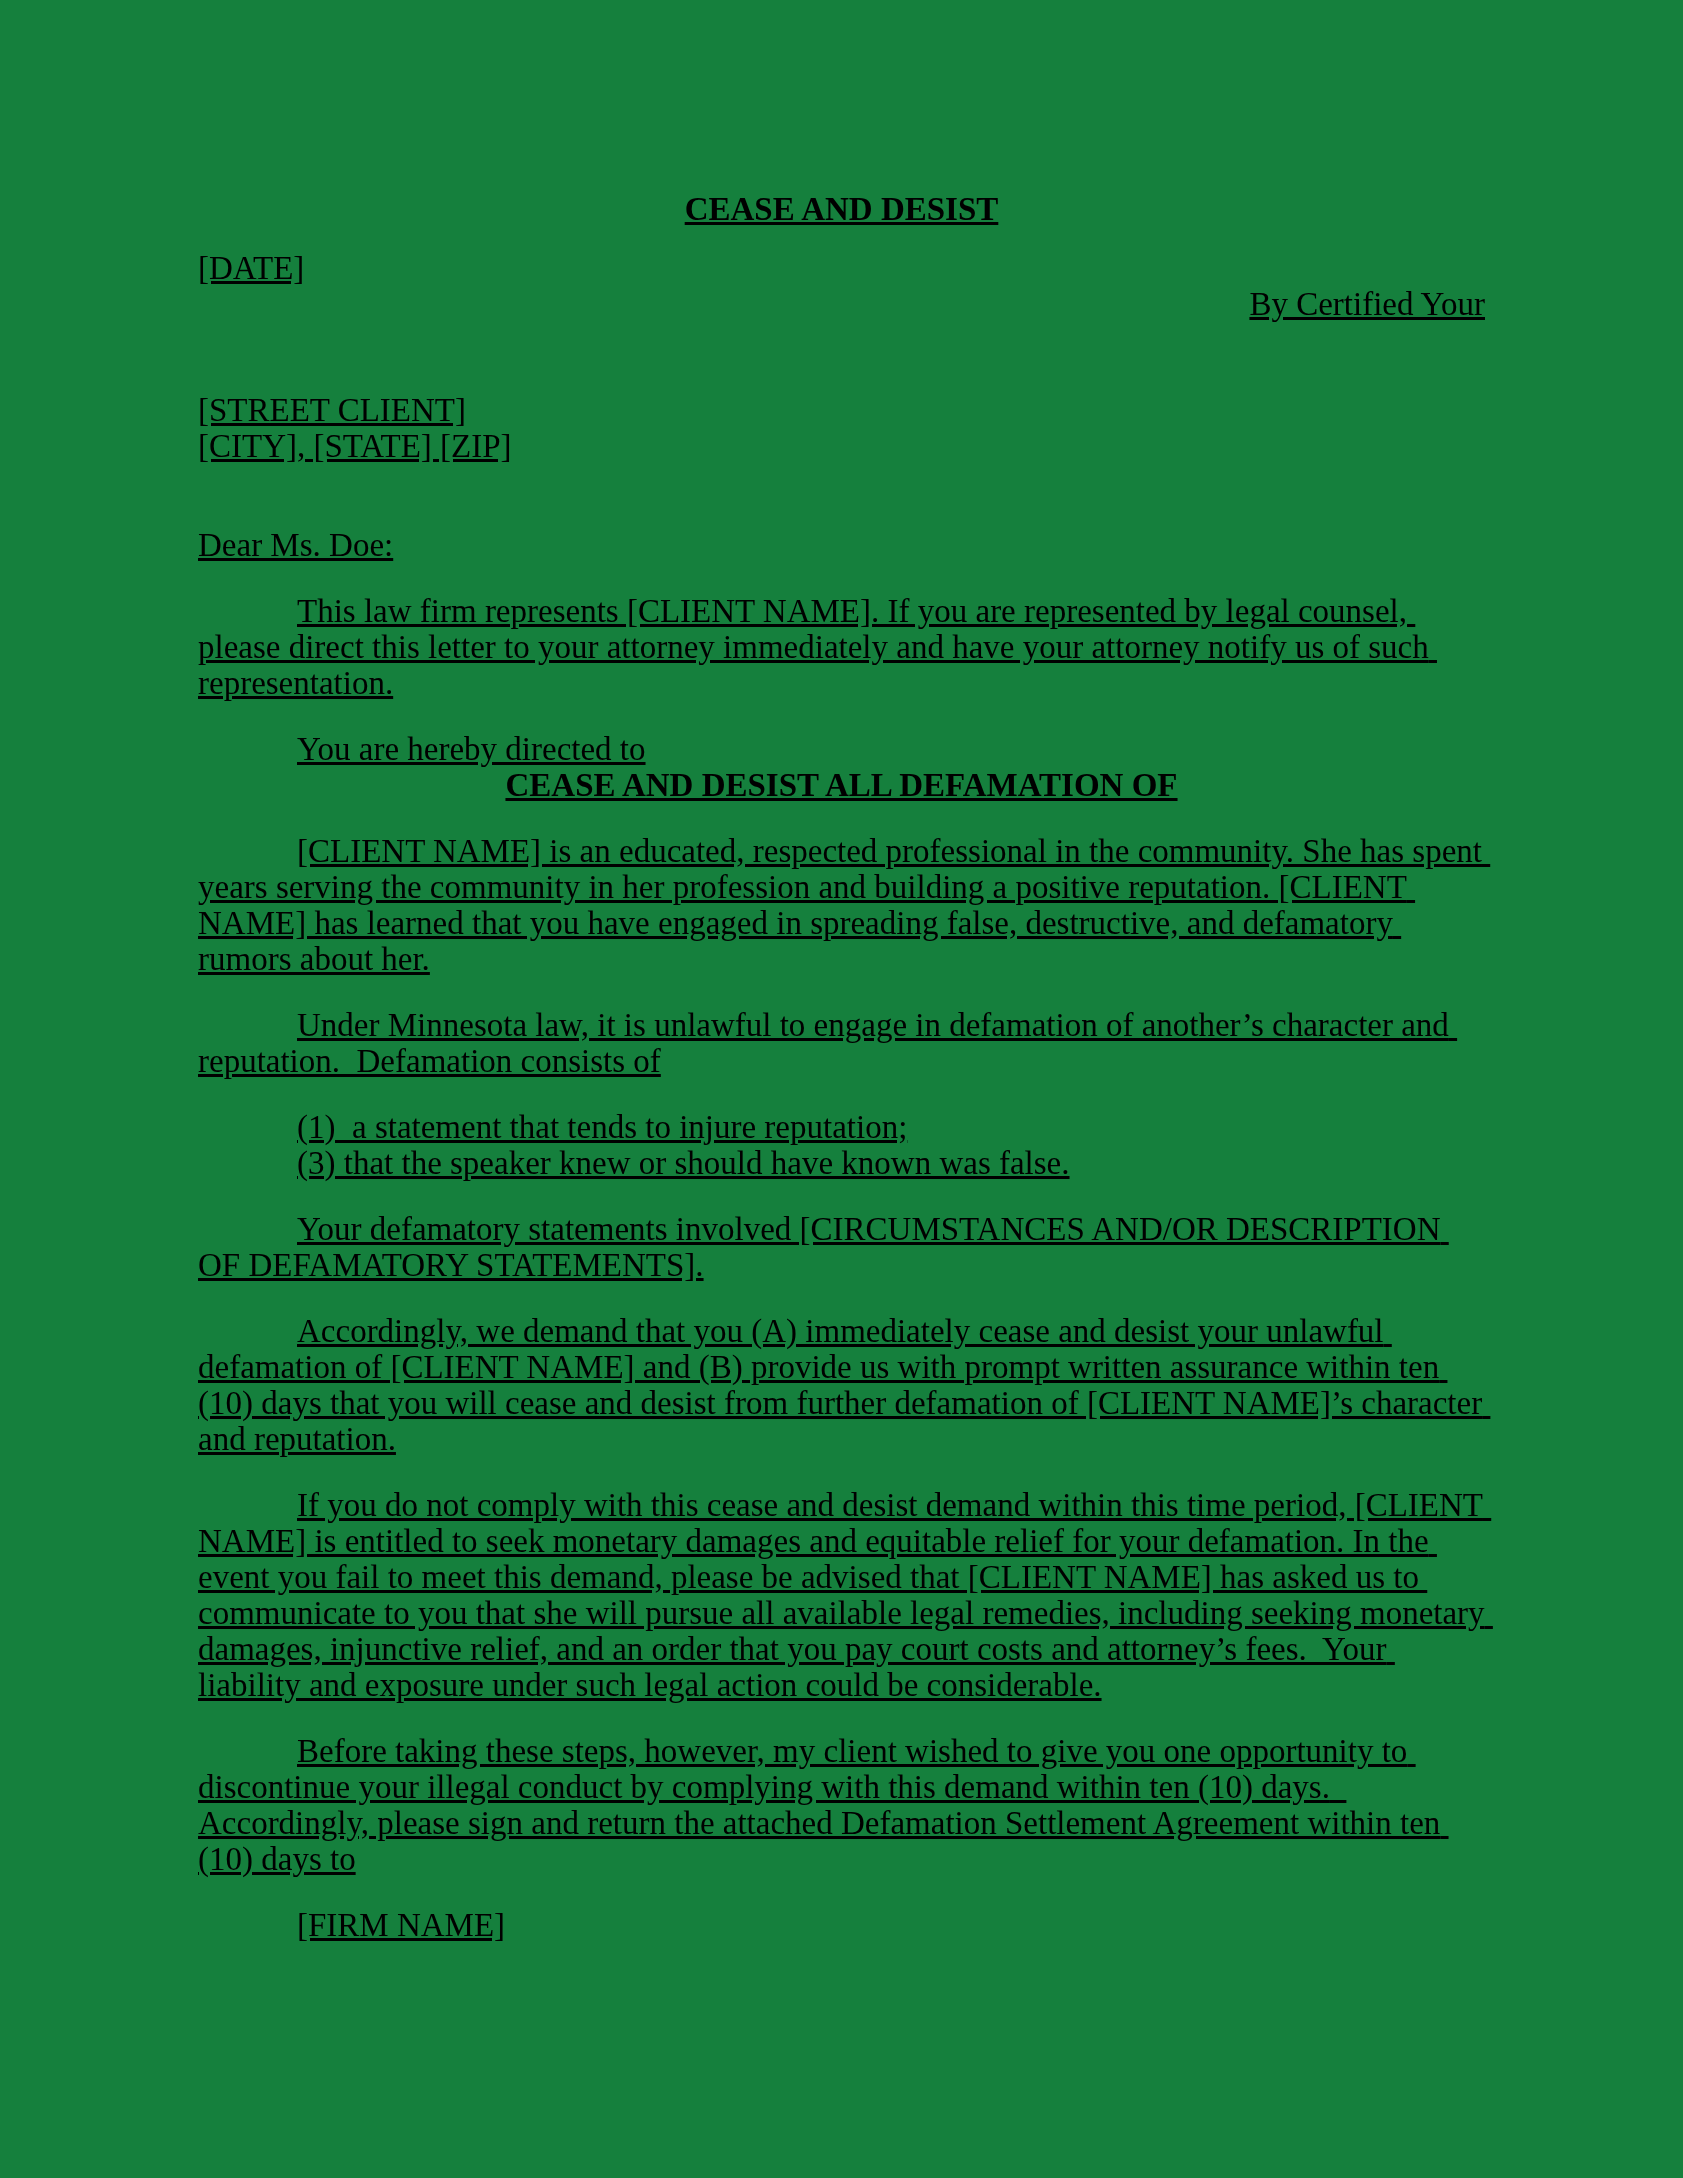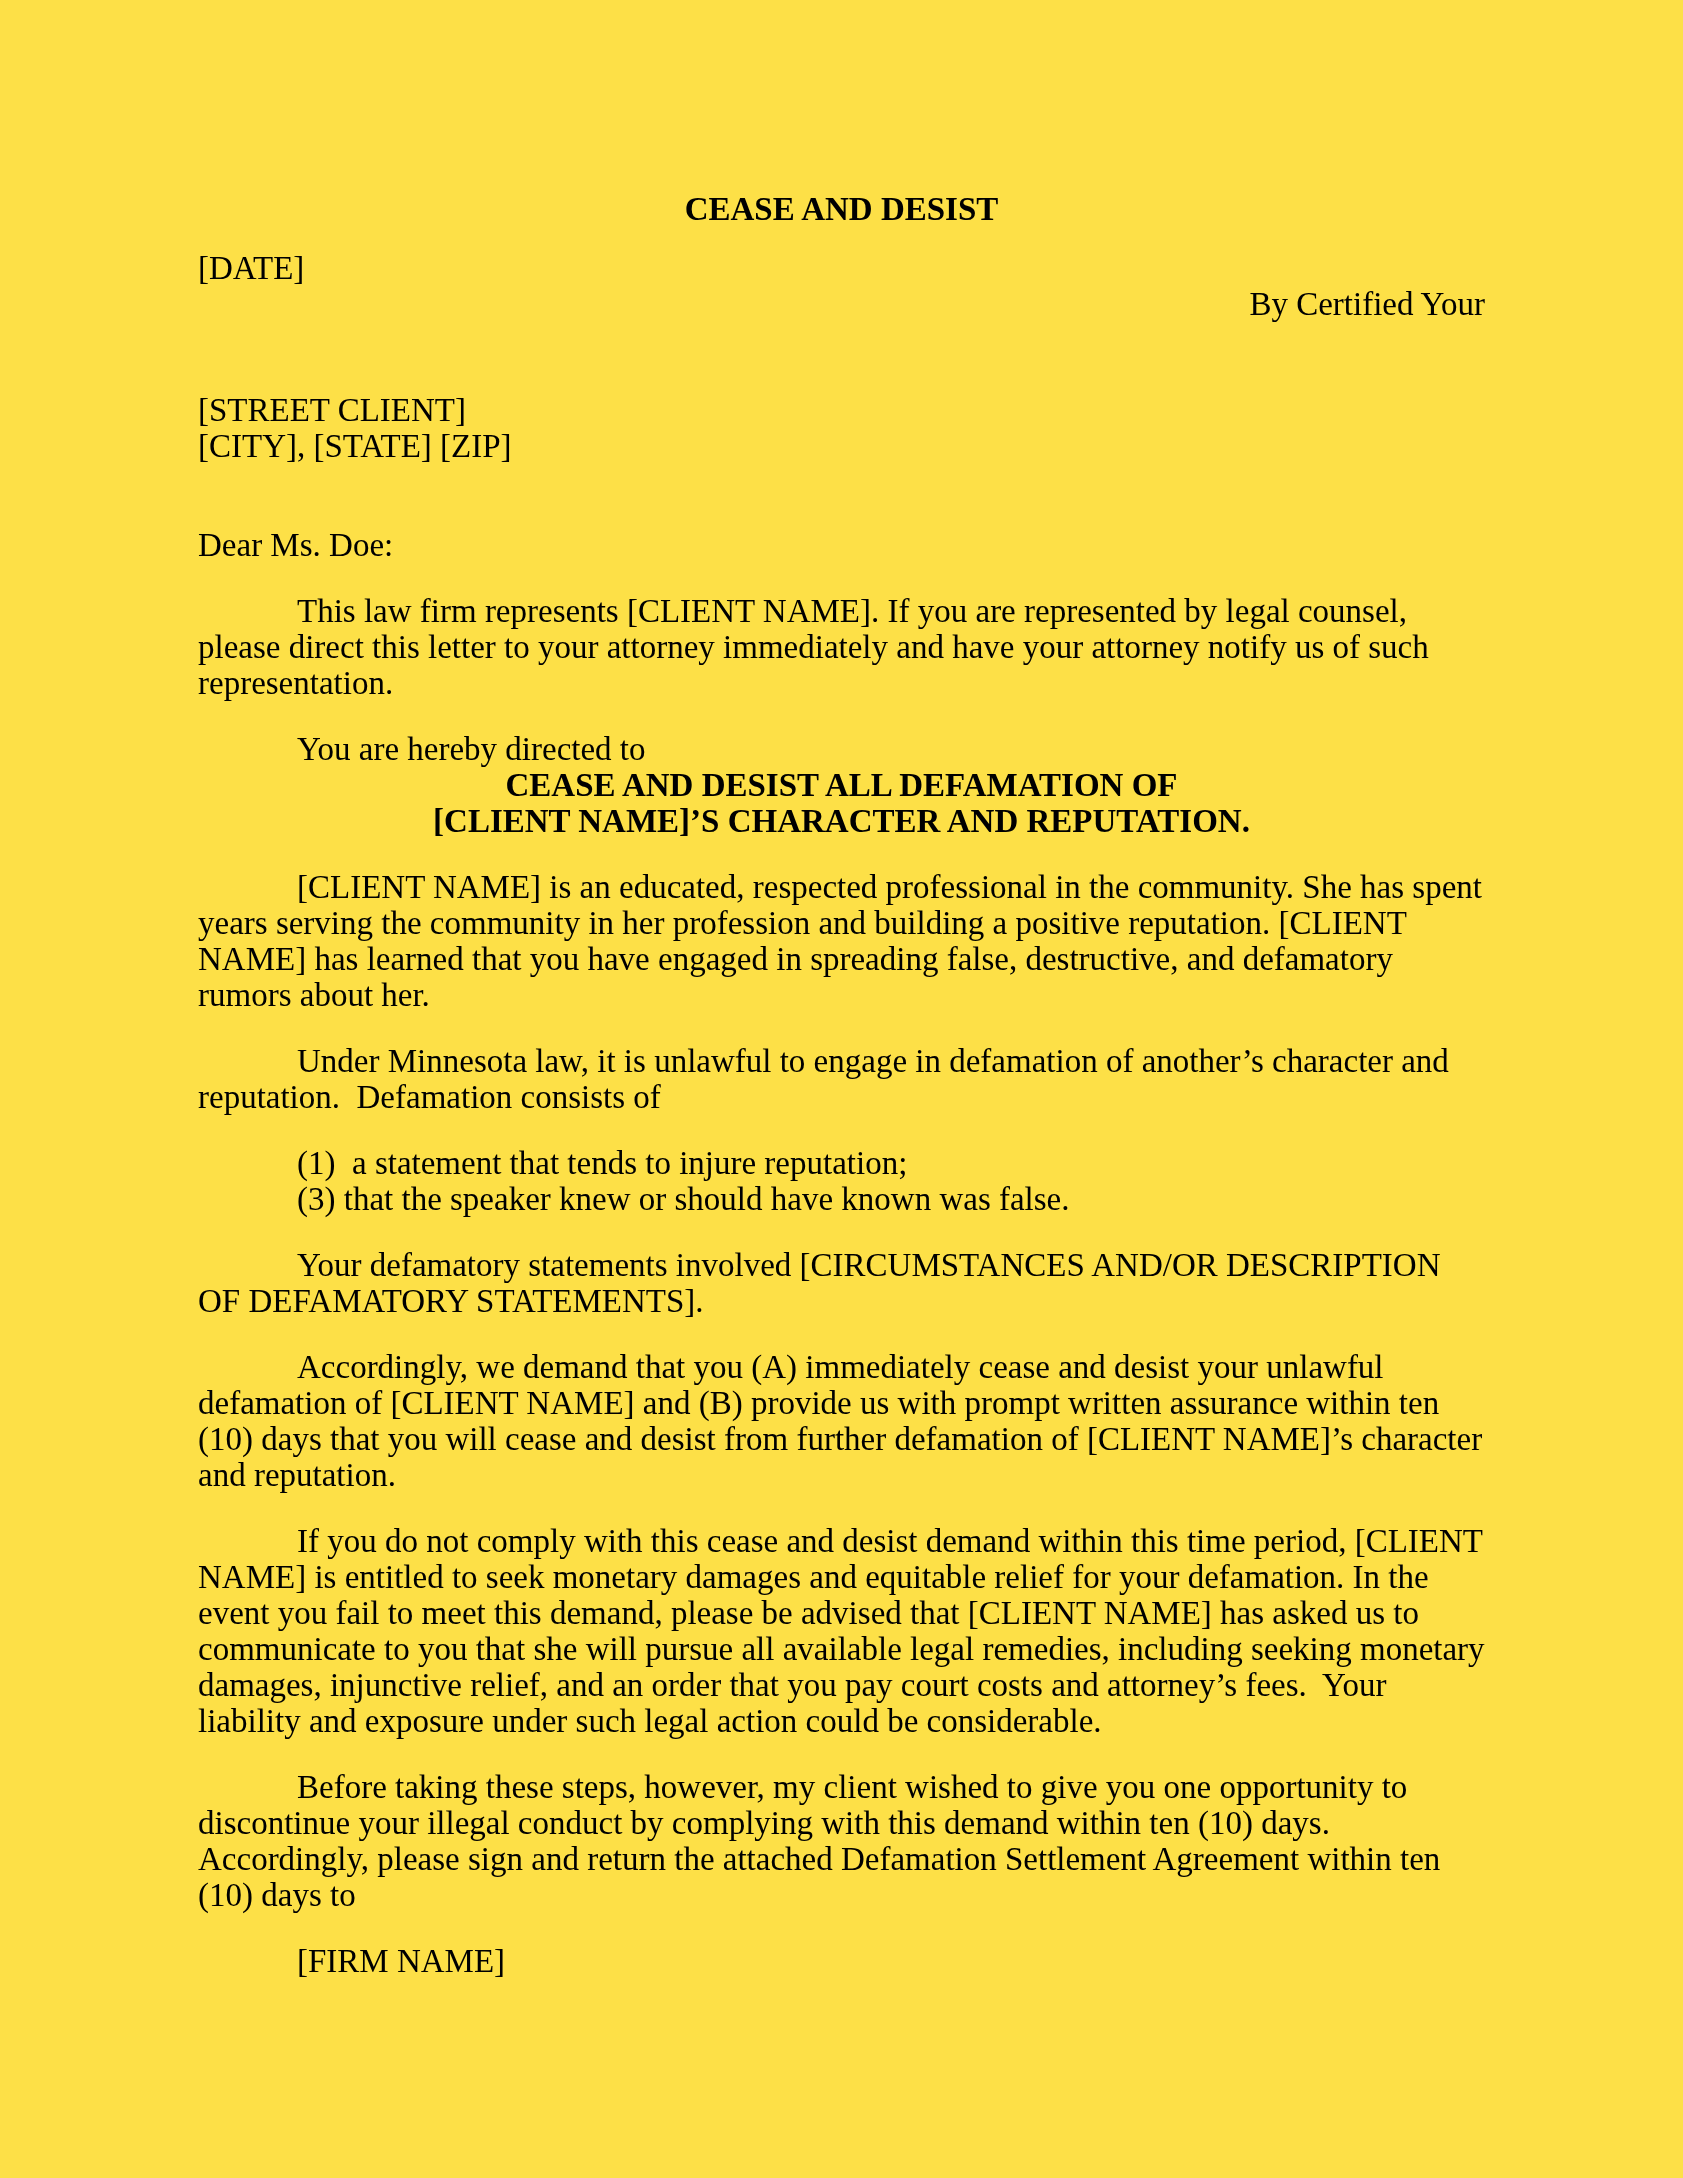--- a/index.html
+++ b/index.html
@@ -5,27 +5,28 @@
   html, body {
     margin: 0;
     padding: 0;
     background: #ffffff;
   }
   .page {
     position: relative;
     width: 1683px;
     height: 2178px;
     box-sizing: border-box;
-    background: #fde047;
+    background: #15803d;
     color: #000000;
     font-family: "Liberation Serif", "DejaVu Serif", serif;
     font-size: 33px;
     line-height: 36px;
     padding: 191px 198px 0 198px;
     overflow: hidden;
+    text-decoration: underline;
   }
   .letter-title {
     margin: 0;
     font-size: 33px;
     font-weight: bold;
     text-align: center;
     white-space: pre-wrap;
   }
   .date-line {
     margin-top: 23px;
@@ -94,21 +95,20 @@
   </div>
 
   <div class="salutation">Dear Ms. Doe:</div>
 
   <p class="body-para">This law firm represents [CLIENT NAME]. If you are represented by legal counsel, please direct this letter to your attorney immediately and have your attorney notify us of such representation.</p>
 
   <div class="directive-lead">You are hereby directed to</div>
 
   <div class="directive-heading">
     <div>CEASE AND DESIST ALL DEFAMATION OF</div>
-    <div>[CLIENT NAME]’S CHARACTER AND REPUTATION.</div>
   </div>
 
   <p class="body-para">[CLIENT NAME] is an educated, respected professional in the community. She has spent years serving the community in her profession and building a positive reputation. [CLIENT NAME] has learned that you have engaged in spreading false, destructive, and defamatory rumors about her.</p>
 
   <p class="body-para">Under Minnesota law, it is unlawful to engage in defamation of another’s character and reputation.  Defamation consists of</p>
 
   <ul class="defamation-list">
     <li>(1)  a statement that tends to injure reputation;</li>
     <li>(3) that the speaker knew or should have known was false.</li>
   </ul>

